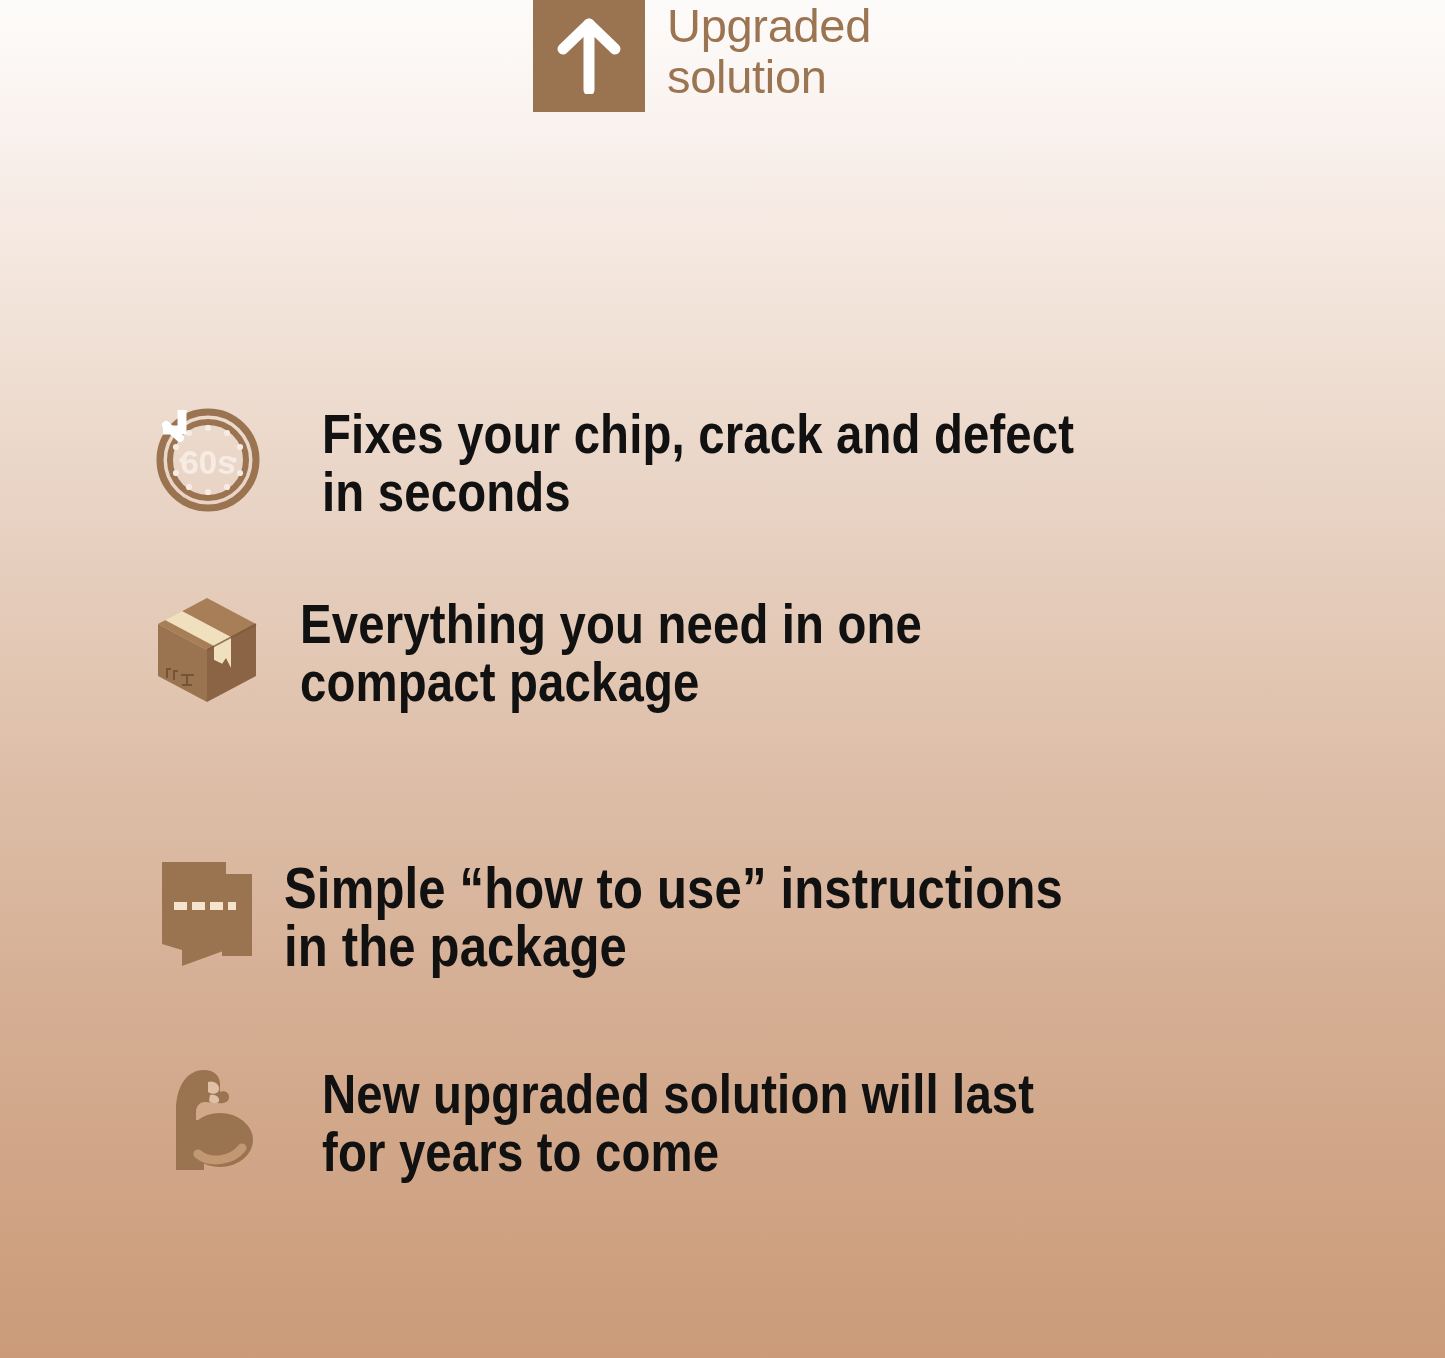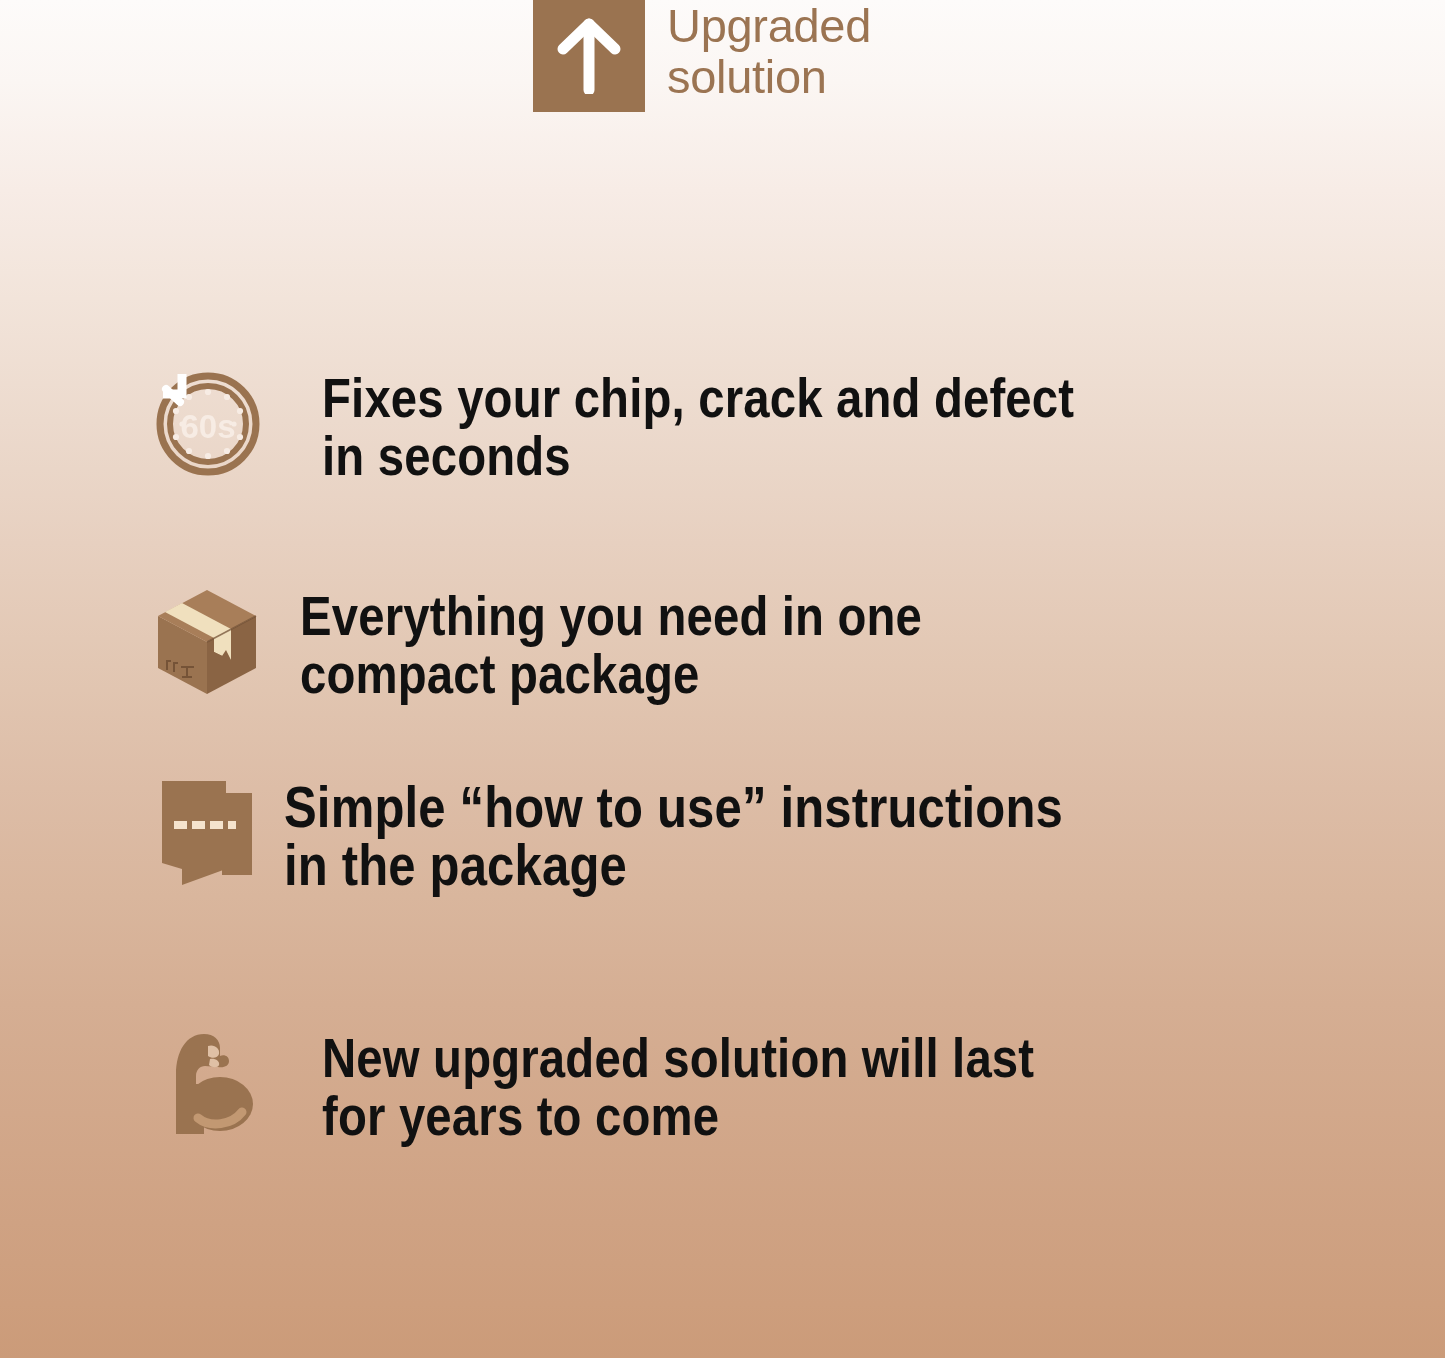--- a/index.html
+++ b/index.html
@@ -75,24 +75,25 @@
     left: 0;
     top: 0;
     width: 1445px;
   }
   .feature-row {
     position: absolute;
     left: 0;
     width: 1199px;
     display: flex;
     align-items: flex-start;
+    margin-top: 36px;
   }
   .feature-row[data-idx="0"] { top: 366px; }
-  .feature-row[data-idx="1"] { top: 584px; }
-  .feature-row[data-idx="2"] { top: 775px; }
+  .feature-row[data-idx="1"] { top: 556px; }
+  .feature-row[data-idx="2"] { top: 820px; }
   .feature-row[data-idx="3"] { top: 1026px; justify-content: space-between; }
 
   .feature-icon {
     flex: none;
     width: 112px;
     height: 112px;
     margin-left: 152px;
     position: relative;
   }
   .feature-icon svg { display: block; }

